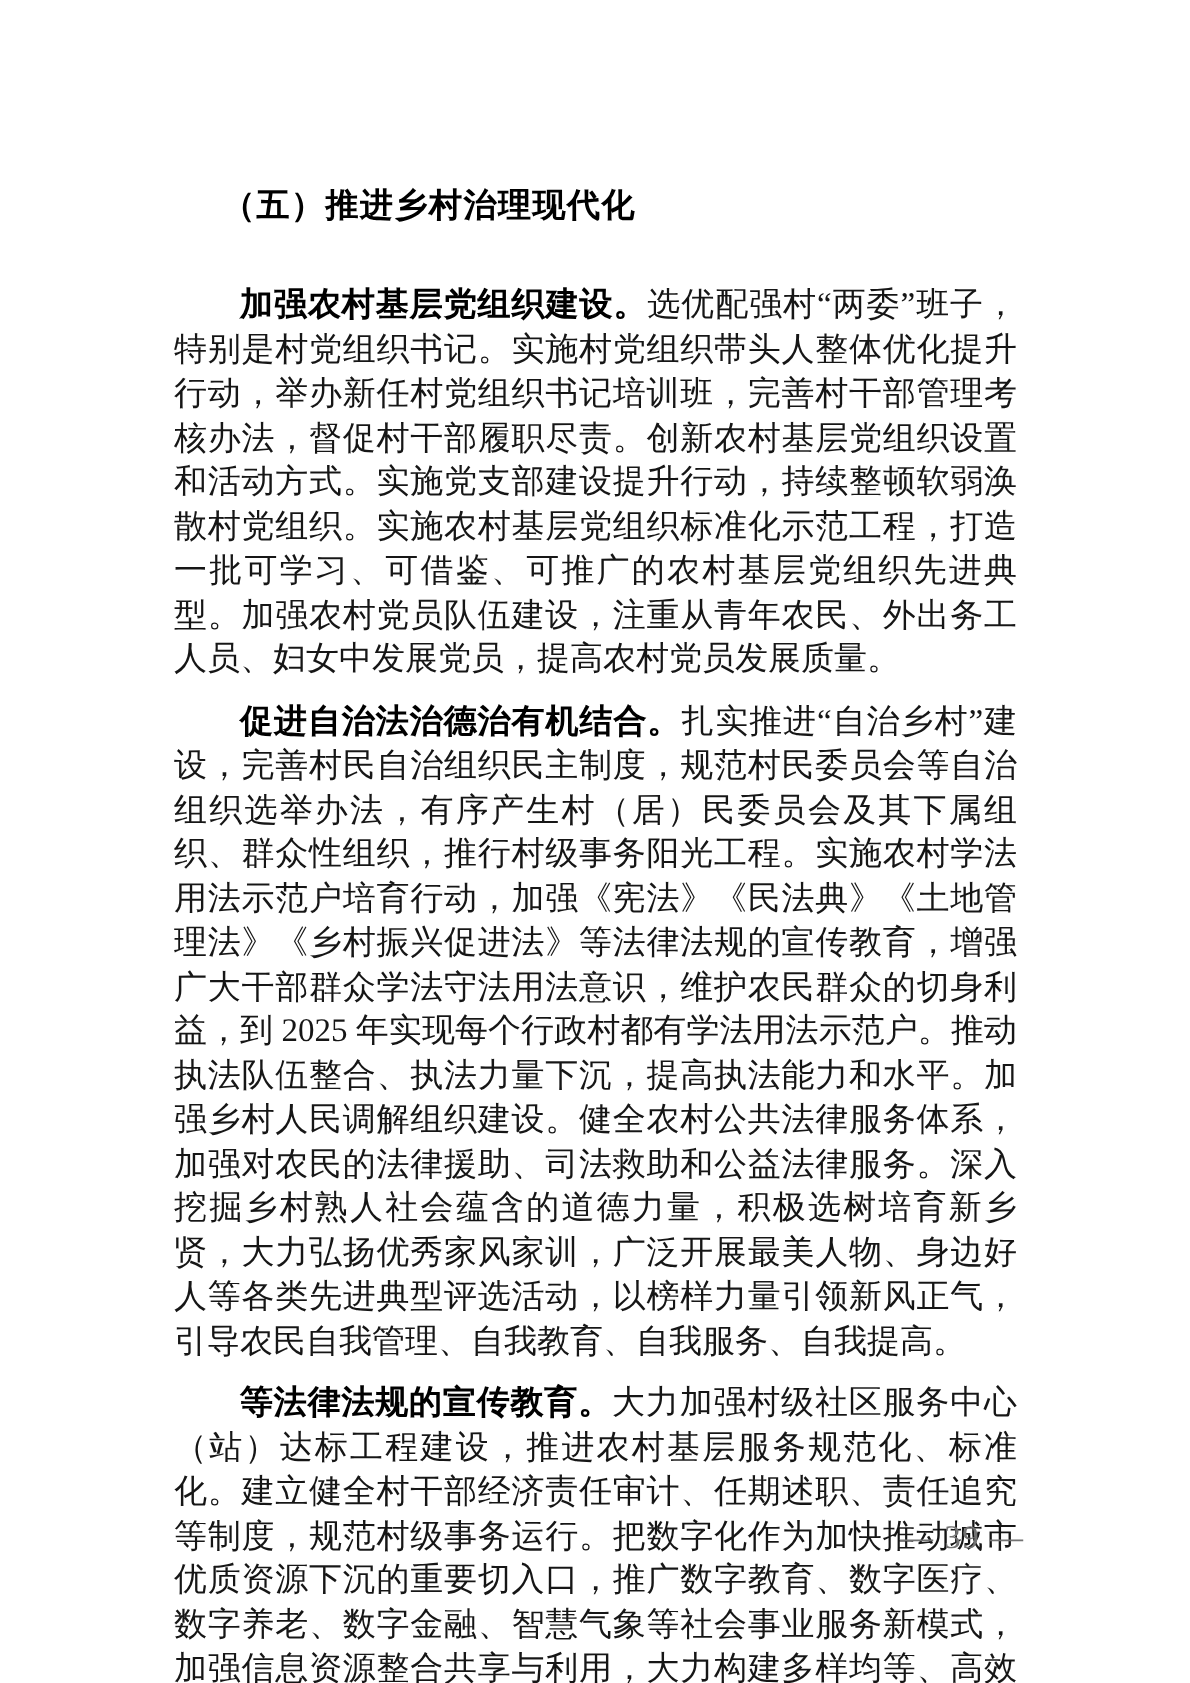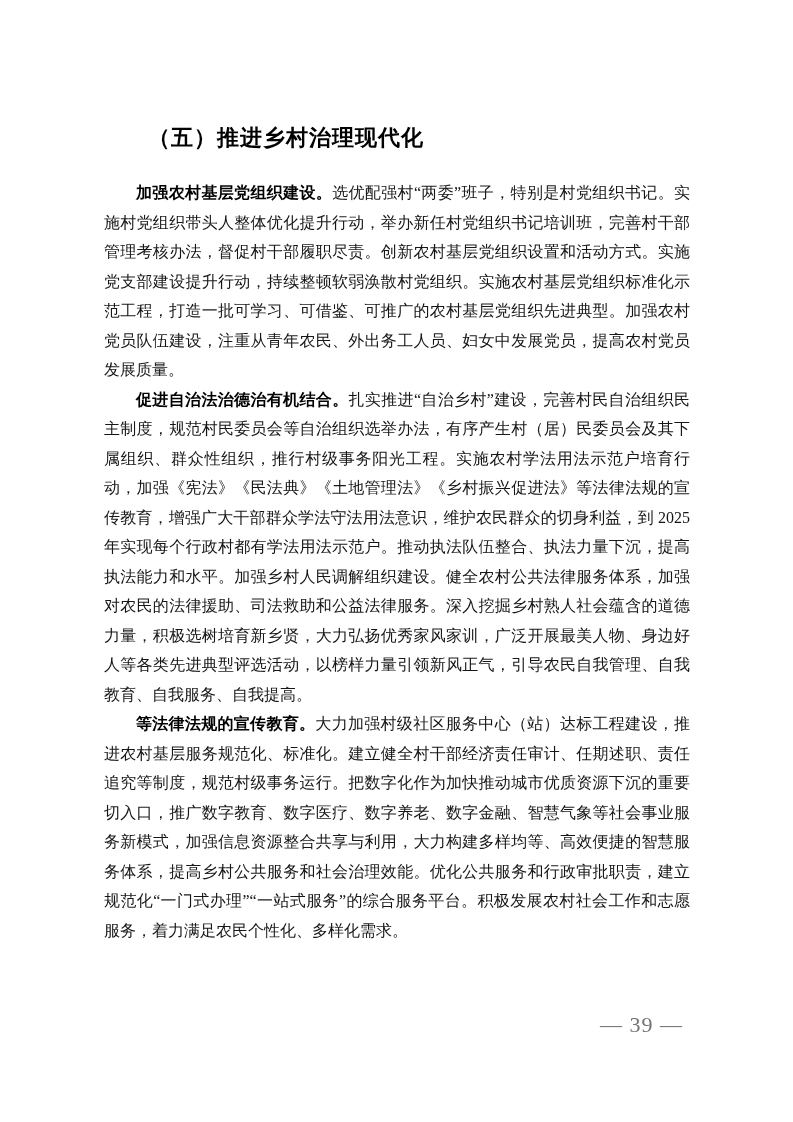--- a/index.html
+++ b/index.html
@@ -23,25 +23,25 @@
     width: 586px;
   }
   .heading {
     font-family: "DejaVu Sans", "Liberation Sans", sans-serif;
     font-size: 22px;
     font-weight: 700;
     line-height: 28px;
     color: #000000;
     text-indent: 2em;
     letter-spacing: 1px;
-    margin: 0 0 26px 0;
+    margin: 0 0 36px 0;
   }
   .para {
-    margin: 0;
-    font-size: 16px;
+    margin: 12px;
+    font-size: 22px;
     line-height: 29.5px;
     text-align: justify;
     text-justify: inter-ideograph;
     text-indent: 2em;
     color: #161616;
   }
   .para-lead {
     font-weight: 700;
     color: #000000;
   }

